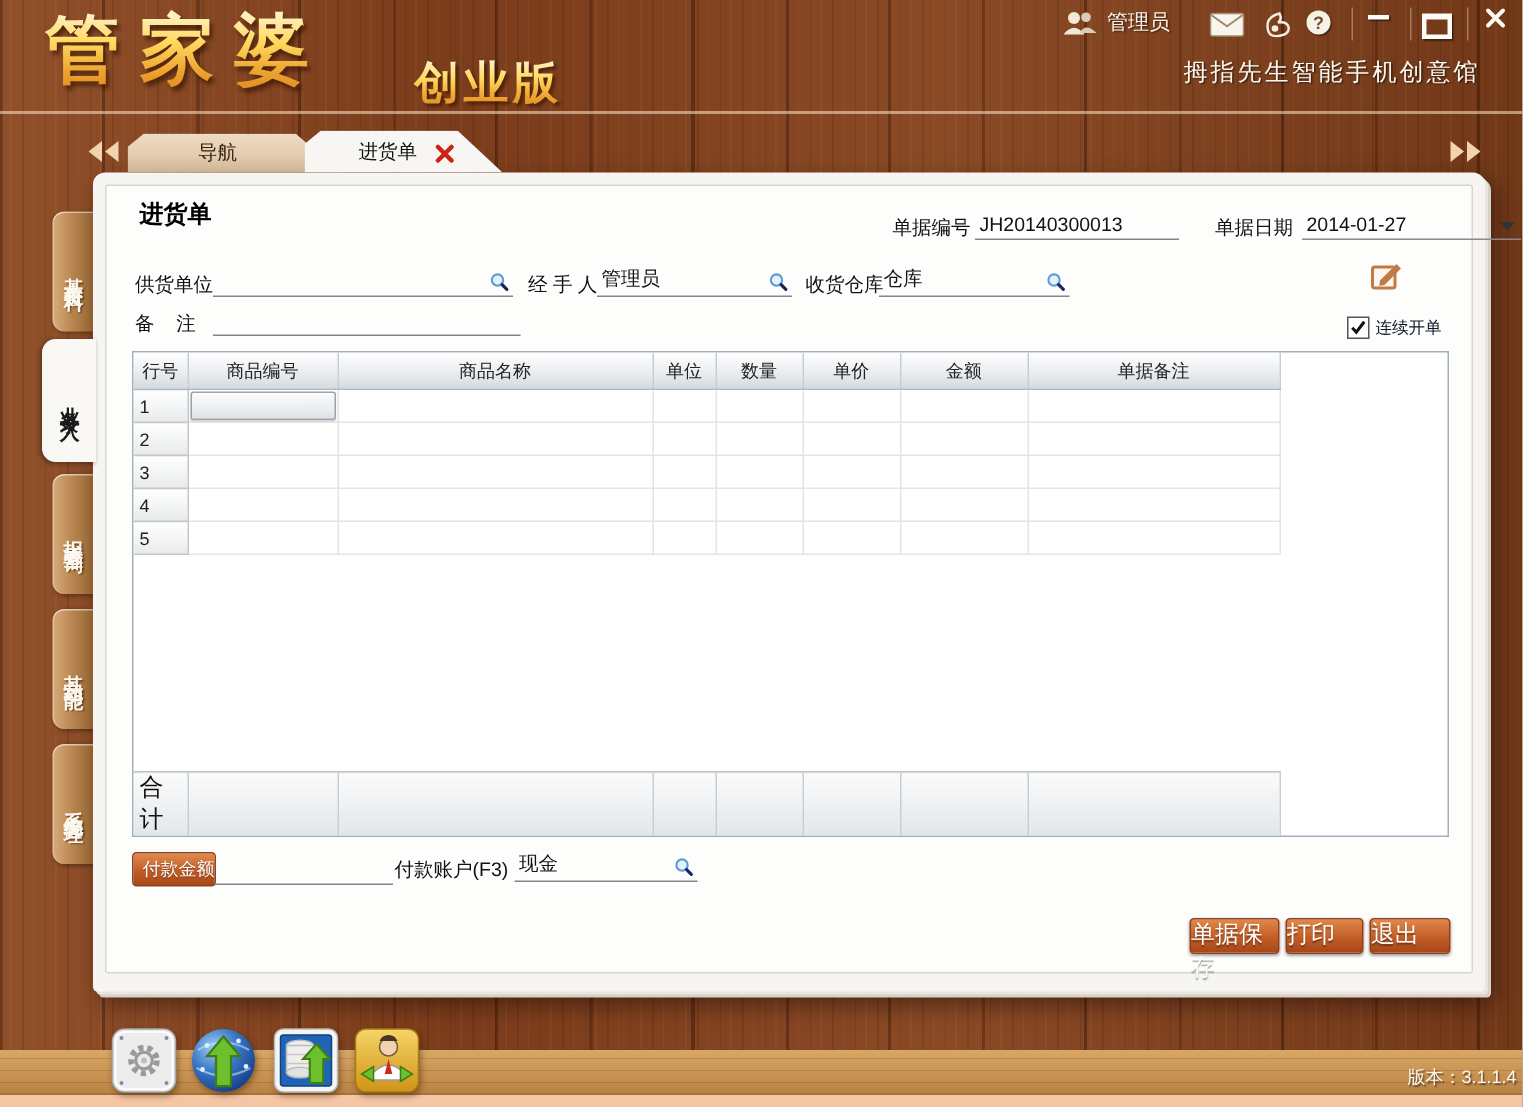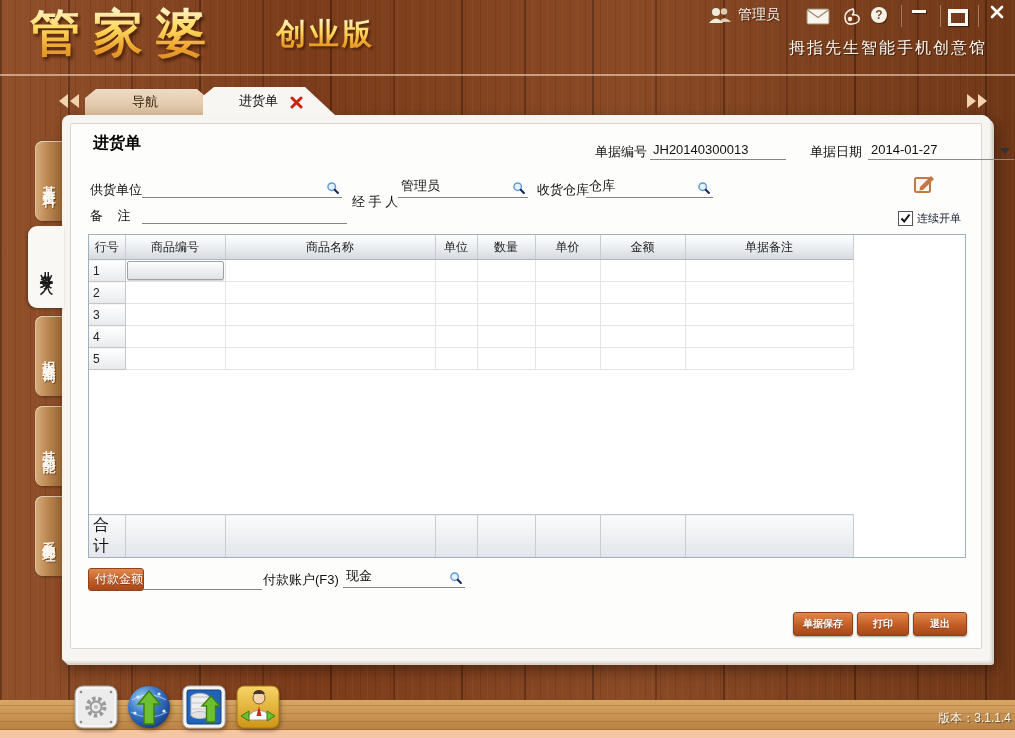--- a/index.html
+++ b/index.html
@@ -7,21 +7,21 @@
   #app{position:relative;width:1015px;height:738px;overflow:hidden;
     background-color:#7e3f1e;
     background-image:
       repeating-linear-gradient(90deg, rgba(45,15,5,0.30) 0 2px, transparent 2px 68px, rgba(30,10,0,0.35) 68px 70px, transparent 70px 131px),
       repeating-linear-gradient(90deg, rgba(60,22,6,0.16) 0 1px, transparent 1px 7px, rgba(255,200,150,0.05) 7px 8px, transparent 8px 15px),
       linear-gradient(90deg,#90502a,#7b3c1b 30%,#8a4a26 62%,#713818);
   }
   
   .logo{position:absolute;left:30px;top:0px;font-size:50px;font-weight:bold;letter-spacing:13px;
     color:#f4c544;filter:drop-shadow(2px 3px 1.5px rgba(50,18,0,0.65));}
-  .logo-sub{position:absolute;left:276px;top:14px;font-size:30px;font-weight:bold;letter-spacing:3px;
+  .logo-sub{position:absolute;left:276px;top:35px;font-size:30px;font-weight:bold;letter-spacing:3px;
     color:#f4c544;filter:drop-shadow(2px 2px 1px rgba(50,18,0,0.6));}
   @supports (-webkit-background-clip:text){
     .logo,.logo-sub{background:linear-gradient(180deg,#fff6d8 8%,#ffd95e 42%,#eda22e 72%,#d4831c);
       -webkit-background-clip:text;background-clip:text;color:transparent;}
   }
   .user-menu{position:absolute;left:708px;top:6px;display:flex;align-items:center;gap:6px;cursor:pointer;}
   .user-menu span{color:#f7f2e8;font-size:14px;text-shadow:1px 1px 1px rgba(0,0,0,.5);}
   .win-icon{position:absolute;top:8px;cursor:pointer;}
   .sep{position:absolute;top:5px;width:1px;height:22px;background:rgba(255,240,220,0.35);}
   .min-glyph{width:14px;height:3px;background:#fdfbf6;margin-top:10px;box-shadow:1px 1px 1px rgba(0,0,0,.5);}
@@ -73,23 +73,23 @@
   .gridfoot{position:absolute;left:0;bottom:0;}
   .gridfoot td{height:19px;font-size:16px;color:#111;
     background:linear-gradient(180deg,#fbfbfb,#e2e6ea);border-right:1px solid #c7cdd3;border-top:1px solid #bcc4cb;border-bottom:none;}
   .gridfoot td:first-child{padding-left:4px;}
   
   .pay-btn{position:absolute;left:26px;top:453px;width:54px;height:21px;font-size:12px;color:#fff;text-align:right;line-height:21px;
     background:linear-gradient(180deg,#e08a4e,#c05a24 60%,#a8481a);border:1px solid #93411c;border-radius:3px;cursor:pointer;
     text-shadow:0 1px 1px rgba(0,0,0,.4);}
   .pay-line{position:absolute;left:81px;top:456px;width:119px;height:18px;border-bottom:1px solid #858585;cursor:text;}
   
-  .act-btn{position:absolute;top:497px;height:22px;font-size:10px;color:#fff;text-align:center;line-height:22px;
+  .act-btn{position:absolute;top:497px;height:22px;font-size:16px;color:#fff;text-align:left;line-height:22px;
     background:linear-gradient(180deg,#e0884a,#c25d26 55%,#a6471a);border:1px solid #8f3f1a;border-radius:3px;cursor:pointer;
-    box-shadow:0 1px 2px rgba(0,0,0,.35);text-shadow:0 1px 1px rgba(0,0,0,.4);font-weight:bold;}
+    box-shadow:0 1px 2px rgba(0,0,0,.35);text-shadow:0 1px 1px rgba(0,0,0,.4);}
   
   .side-tab{position:absolute;width:27px;left:35px;border-radius:8px 0 0 8px;cursor:pointer;z-index:1;
     display:flex;align-items:center;justify-content:center;
     background:linear-gradient(90deg,#d8ad7c,#b9854f 50%,#9d6b38);
     box-shadow:inset 0 1px 0 rgba(255,255,255,.55),inset 1px 0 0 rgba(255,255,255,.25),1px 1px 3px rgba(0,0,0,.35);}
   .side-tab .vtext{writing-mode:vertical-lr;text-orientation:upright;font-size:13px;font-weight:bold;color:#fdf9f0;
     letter-spacing:3px;text-shadow:1px 1px 1px rgba(80,40,10,.6);}
   .side-tab.active{left:28px;width:36px;background:#f9f8f5;z-index:3;border-radius:9px 0 0 9px;
     box-shadow:-1px 1px 3px rgba(0,0,0,.35);}
   .side-tab.active .vtext{color:#1a1a1a;text-shadow:none;}
@@ -212,21 +212,21 @@
 
     <div class="flabel" style="left:28px;top:66px;">供货单位</div>
     <div class="ufield" style="left:80px;top:63px;width:200px;">
       <span class="val"></span>
       <svg class="mag" width="14" height="14" viewBox="0 0 16 16">
         <circle cx="6.5" cy="6.5" r="4.3" fill="#e6f1fa" stroke="#5b9bd5" stroke-width="1.6"></circle>
           <line x1="10" y1="10" x2="13.6" y2="13.6" stroke="#15265c" stroke-width="2.4" stroke-linecap="round"></line>
         </svg>
     </div>
 
-    <div class="flabel" style="left:290px;top:78px;">经 手 人</div>
+    <div class="flabel" style="left:290px;top:66px;">经 手 人</div>
     <div class="ufield" style="left:336px;top:63px;width:130px;">
       <span class="val">管理员</span>
       <svg class="mag" width="14" height="14" viewBox="0 0 16 16">
         <circle cx="6.5" cy="6.5" r="4.3" fill="#e6f1fa" stroke="#5b9bd5" stroke-width="1.6"></circle>
           <line x1="10" y1="10" x2="13.6" y2="13.6" stroke="#15265c" stroke-width="2.4" stroke-linecap="round"></line>
         </svg>
     </div>
 
     <div class="flabel" style="left:475px;top:66px;">收货仓库</div>
     <div class="ufield" style="left:524px;top:63px;width:127px;">

